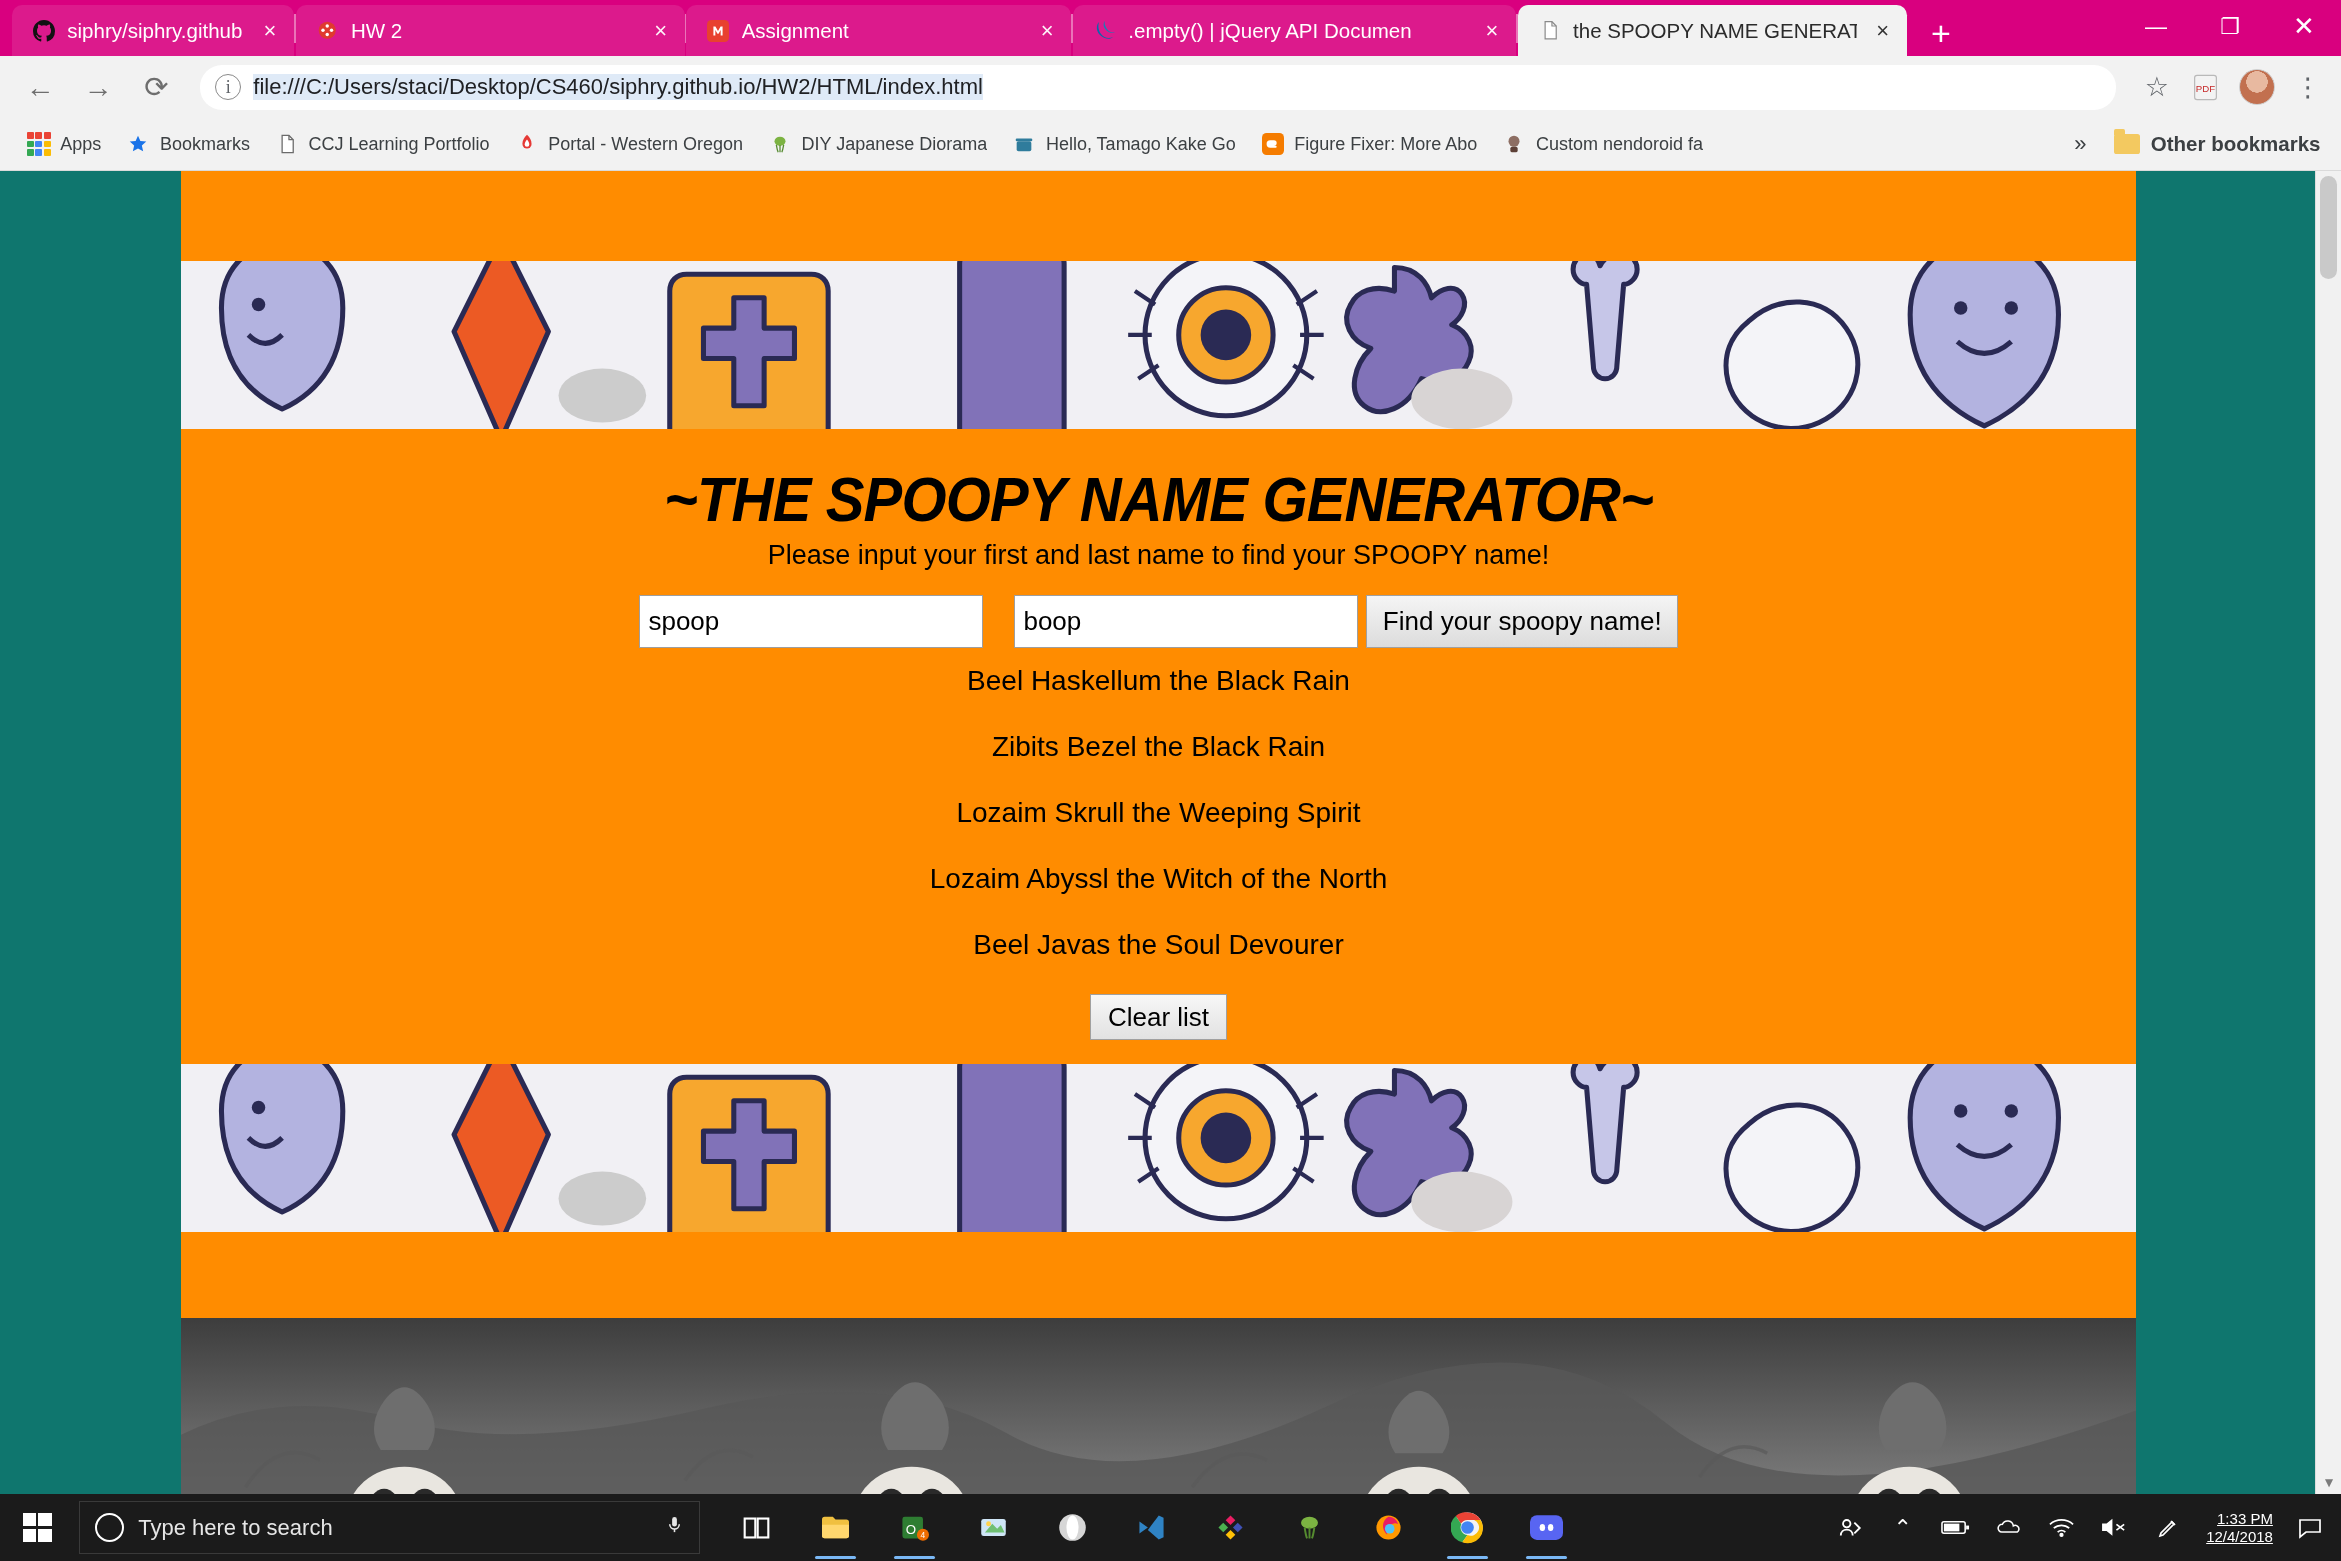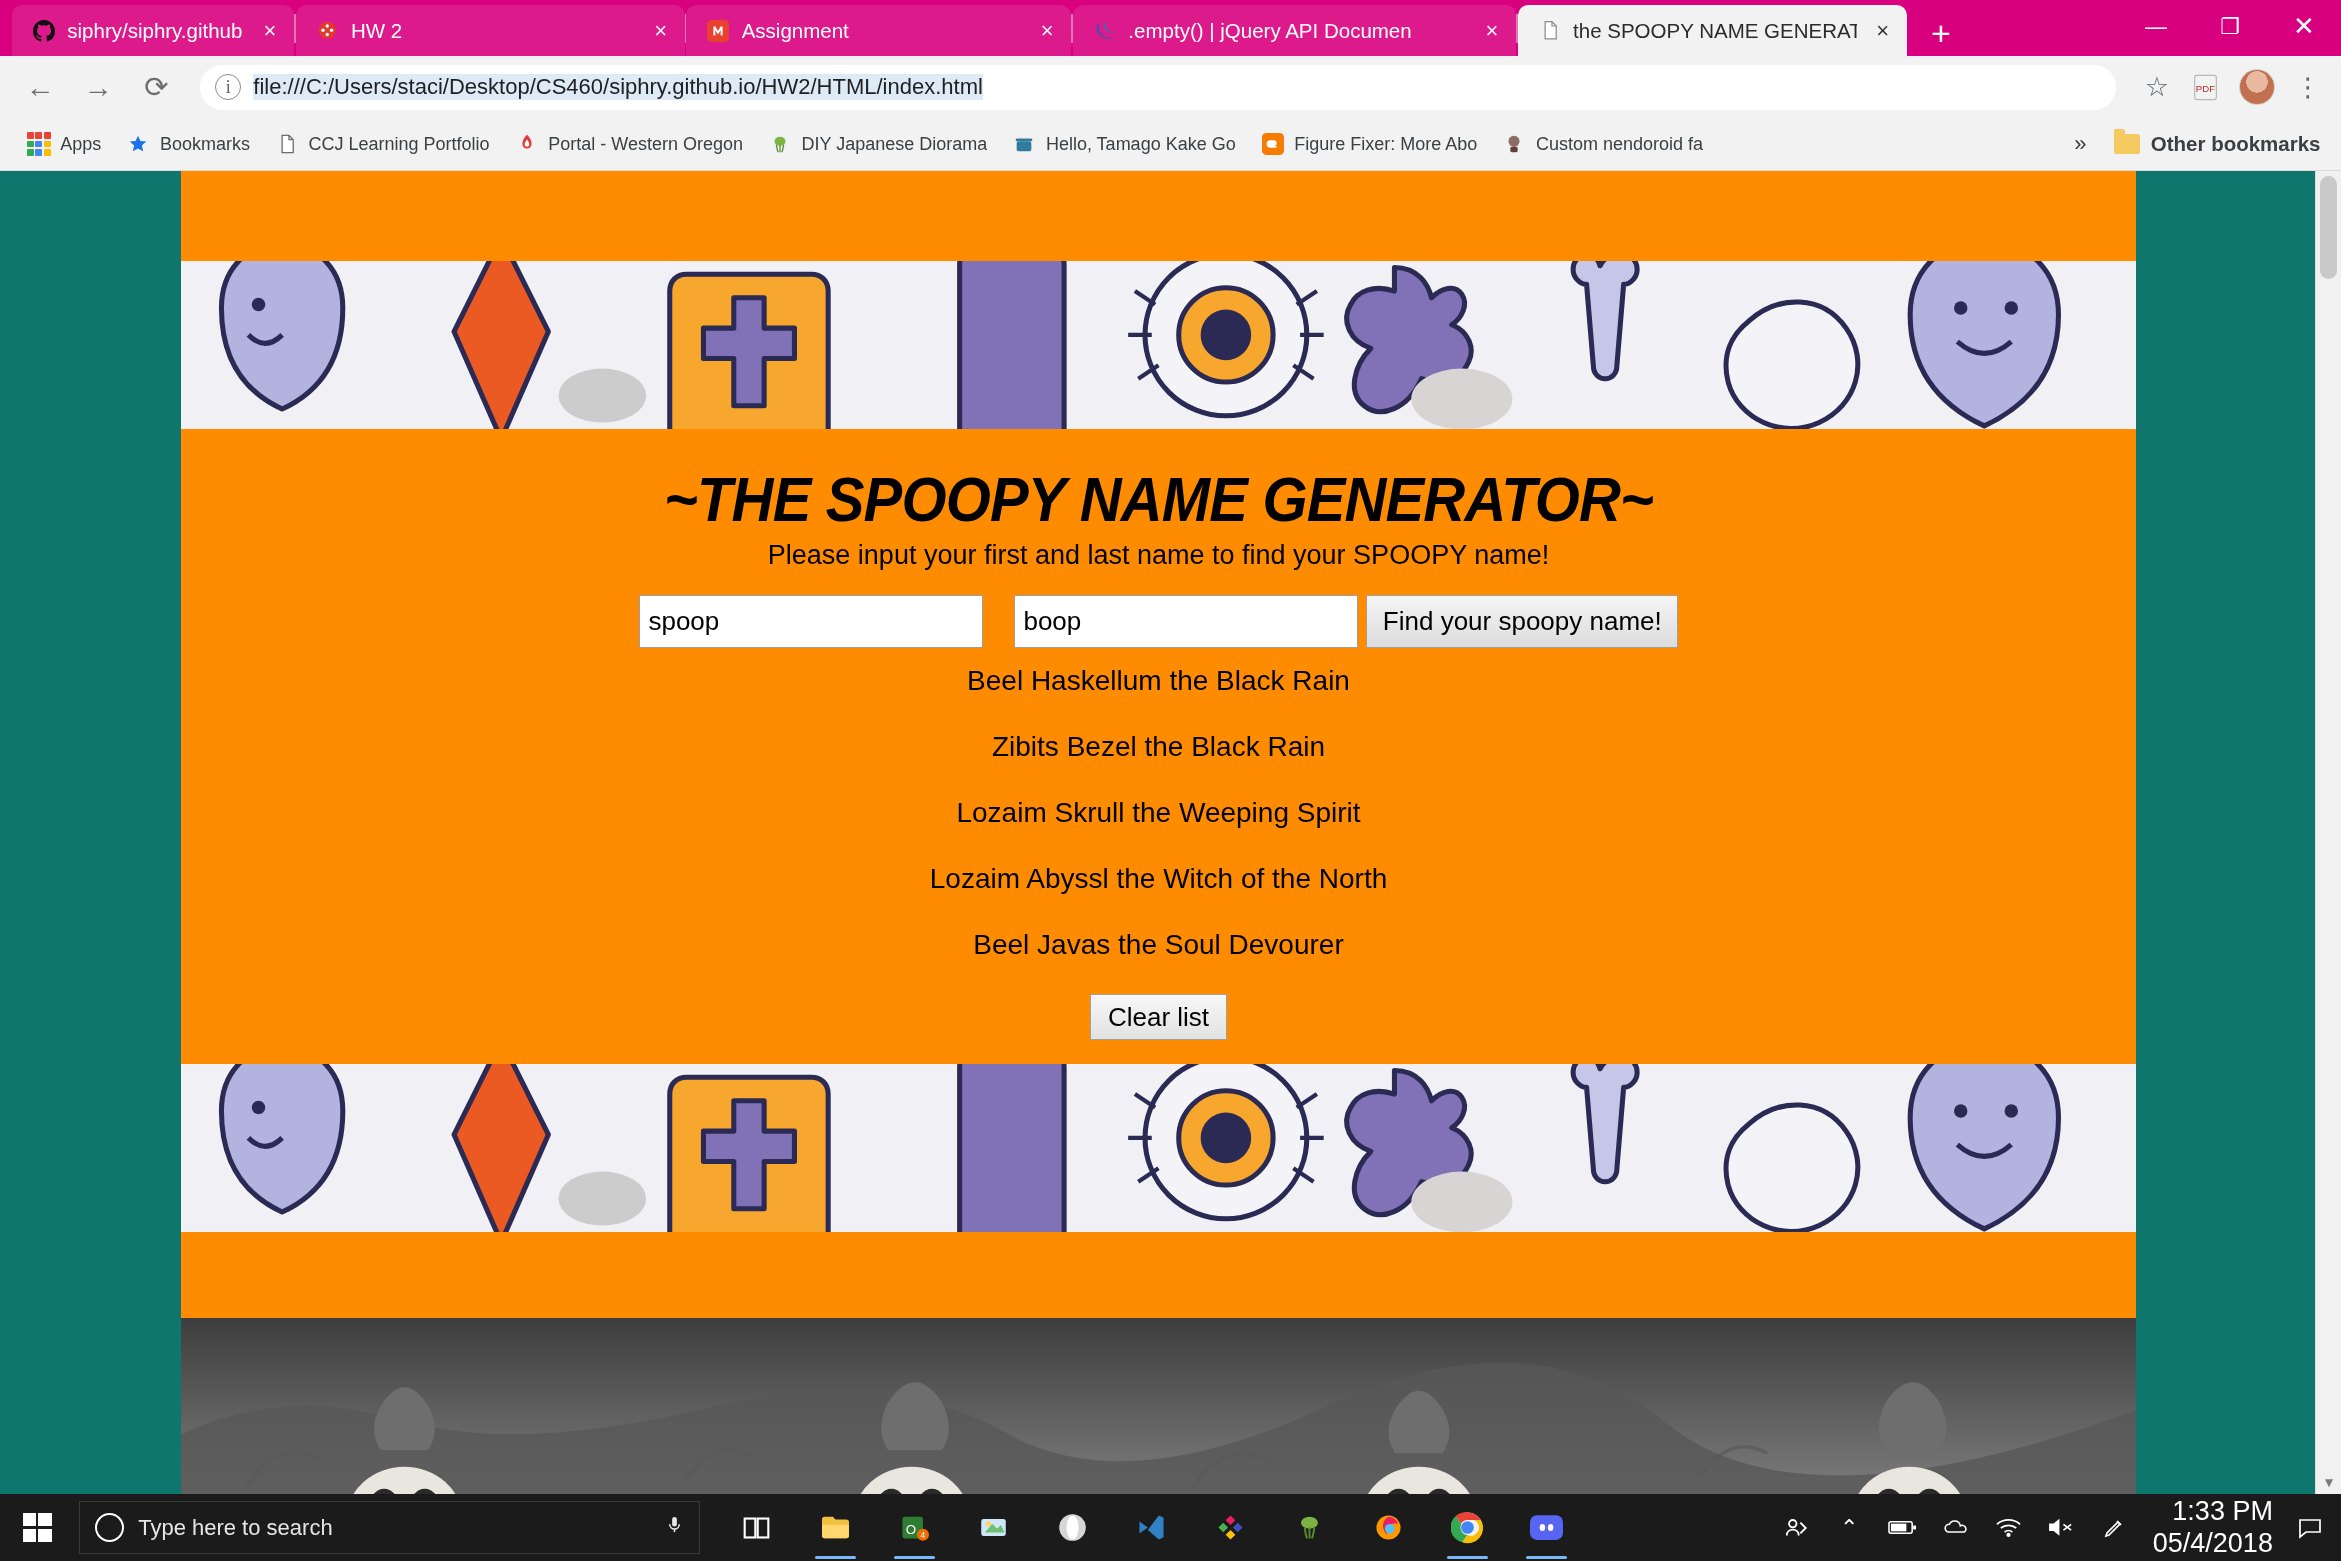--- a/index.html
+++ b/index.html
@@ -206,21 +206,21 @@
     width: 79px; height: 67px; display:flex; align-items:center; justify-content:center;
     position:relative; font-size: 29px;
   }
   .tb-ico.running:after {
     content:""; position:absolute; bottom:1.7px; left: 19px; right:19px; height:3.4px;
     background:#7ab8f5; border-radius:1.7px;
   }
   .tray { margin-left:auto; display:flex; align-items:center; gap: 0; padding-right: 5.1px;}
   .tray .t { width: 53px; height:67px; display:flex; align-items:center; justify-content:center;
     font-size: 22px; color:#fff; }
-  .clock { text-align:right; line-height:1.18; font-size: 27px; padding: 0 12px; }
+  .clock { text-align:right; line-height:1.18; font-size: 15px; padding: 0 12px; text-decoration: underline; }
   .notify { width: 51px; height:67px; display:flex;align-items:center;justify-content:center;font-size:26px;}
 </style>
 </head>
 <body>
 
 <div id="browser">
 
   <div class="tabstrip">
 
     <div class="tab inactive" style="width:282px">
@@ -684,21 +684,21 @@
         </svg>
     </div>
     <div class="t">
       <svg width="24" height="24" viewBox="0 0 24 24" fill="none" stroke="#fff" stroke-width="1.7">
           <path d="M4 20l3-1 11-11-2-2L5 17Z"></path>
           <path d="M15 5l4 4"></path>
         </svg>
     </div>
     <div class="clock">
       <div>1:33 PM</div>
-      <div>05/4/2018</div>
+      <div>12/4/2018</div>
     </div>
     <div class="notify">
       <svg width="24" height="22" viewBox="0 0 24 22" fill="none" stroke="#fff" stroke-width="1.7">
           <path d="M2 3h20v12H8l-6 5Z"></path>
         </svg>
     </div>
   </div>
 </div>
 
 

